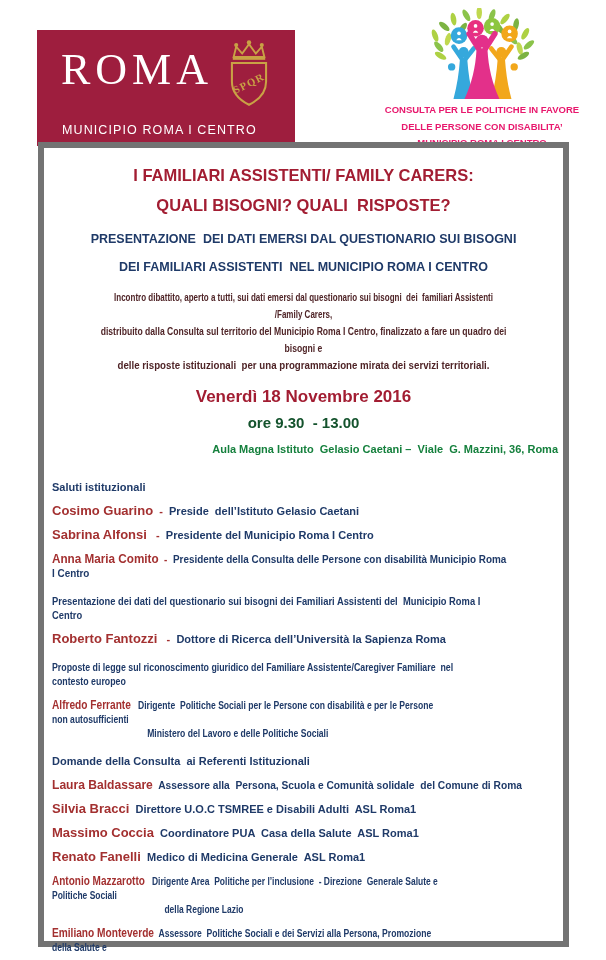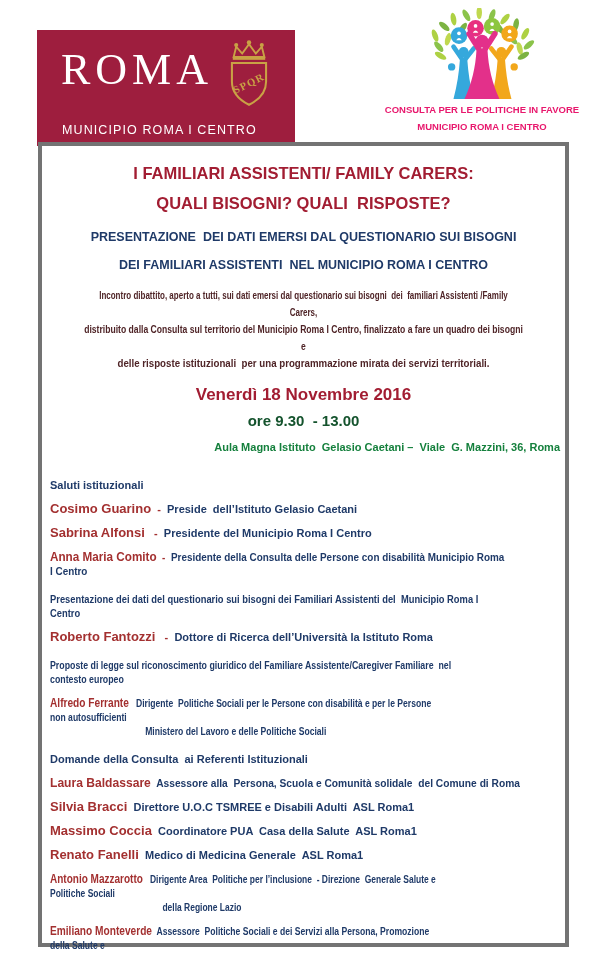--- a/index.html
+++ b/index.html
@@ -10,21 +10,21 @@
   .roma-word{position:absolute;left:24px;top:14px;color:#fff;font-family:"Liberation Serif",serif;font-size:44px;letter-spacing:5px;font-weight:400;}
   .crest{position:absolute;right:20px;top:9px;}
   .roma-sub{position:absolute;left:25px;bottom:9px;color:#fff;font-size:12.5px;letter-spacing:1.1px;}
 
   
   .consulta{position:absolute;left:374px;top:8px;width:216px;text-align:center;}
   .consulta svg{display:block;margin:0 auto;}
   .consulta-caption{color:#e8186d;font-weight:bold;font-size:9.5px;line-height:12.5px;white-space:pre-wrap;margin-top:4px;}
 
   
-  .frame{position:absolute;left:38px;top:142px;width:531px;height:805px;border:4px solid #737373;box-sizing:border-box;padding:12px 5px 0 5px;}
+  .frame{position:absolute;left:38px;top:142px;width:531px;height:805px;border:6px solid #737373;box-sizing:border-box;padding:12px 5px 0 5px;}
 
   .title-line{color:#a21d32;font-weight:bold;font-size:16.5px;line-height:30px;text-align:center;white-space:pre-wrap;}
   .subtitle-block{margin-top:5px;}
   .subtitle-line{color:#1f3a68;font-weight:bold;font-size:12.5px;line-height:28px;text-align:center;white-space:pre-wrap;}
   .desc{margin-top:8px;}
   .desc-line{color:#4f2427;font-weight:bold;font-size:10px;line-height:17px;text-align:center;white-space:pre-wrap;transform-origin:50% 50%;}
   .d1{transform:scaleX(0.80);} .d2{transform:scaleX(0.86);} .d3{transform:scaleX(0.97);}
 
   .date{color:#a21d32;font-weight:bold;font-size:17px;line-height:22px;text-align:center;margin-top:12px;white-space:pre-wrap;}
   .time{color:#14532d;font-weight:bold;font-size:15px;line-height:16px;text-align:center;margin-top:7px;white-space:pre-wrap;}
@@ -110,20 +110,21 @@
         <path d="M82,56 L90,56 C91,70 93,84 97,99 L75,99 C79,84 81,70 82,56 Z" fill="#f2a71b"></path>
         <circle cx="32" cy="64" r="4" fill="#35a8dc"></circle>
         <circle cx="100" cy="64" r="4" fill="#f2a71b"></circle>
         <path d="M65,50 L51,28" stroke="#e3308a" stroke-width="6" stroke-linecap="round" fill="none"></path>
         <path d="M65,50 L79,28" stroke="#e3308a" stroke-width="6" stroke-linecap="round" fill="none"></path>
         <circle cx="65" cy="36" r="7" fill="#e3308a"></circle>
         <path d="M59,46 L71,46 C72,64 76,82 84,99 L46,99 C54,82 58,64 59,46 Z" fill="#e3308a"></path>
       </g>
     </svg>
     <div class="consulta-caption">CONSULTA PER LE POLITICHE IN FAVORE</div>
+    <div class="consulta-caption">DELLE PERSONE CON DISABILITA’</div>
     <div class="consulta-caption">MUNICIPIO ROMA I CENTRO</div>
   </div>
 
   <div class="frame">
 
     <div class="title-line">I FAMILIARI ASSISTENTI/ FAMILY CARERS:</div>
     <div class="title-line">QUALI BISOGNI? QUALI  RISPOSTE?</div>
 
     <div class="subtitle-block">
       <div class="subtitle-line">PRESENTAZIONE  DEI DATI EMERSI DAL QUESTIONARIO SUI BISOGNI</div>
@@ -145,21 +146,21 @@
 
       <div class="row"><span class="name">Cosimo Guarino</span><span class="sep">  -  </span><span class="role">Preside  dell’Istituto Gelasio Caetani</span></div>
 
       <div class="row"><span class="name">Sabrina Alfonsi</span><span class="sep">   -  </span><span class="role">Presidente del Municipio Roma I Centro</span></div>
 
 
       <div class="row sq90"><span class="name">Anna Maria Comito</span><span class="sep">  -  </span><span class="role">Presidente della Consulta delle Persone con disabilità Municipio Roma I Centro</span></div>
 
       <div class="row heading-row gap-top sq85">Presentazione dei dati del questionario sui bisogni dei Familiari Assistenti del  Municipio Roma I Centro</div>
 
-      <div class="row"><span class="name">Roberto Fantozzi</span><span class="sep">   -  </span><span class="role">Dottore di Ricerca dell’Università la Istituto Roma</span></div>
+      <div class="row"><span class="name">Roberto Fantozzi</span><span class="sep">   -  </span><span class="role">Dottore di Ricerca dell’Università la Sapienza Roma</span></div>
 
       <div class="row heading-row gap-top sq80">Proposte di legge sul riconoscimento giuridico del Familiare Assistente/Caregiver Familiare  nel contesto europeo</div>
 
       <div class="row sq78"><span class="name">Alfredo Ferrante</span><span class="sep">   </span><span class="role">Dirigente  Politiche Sociali per le Persone con disabilità e per le Persone non autosufficienti</span><span class="role2 ind1">Ministero del Lavoro e delle Politiche Sociali</span></div>
 
       <div class="row heading-row gap-top">Domande della Consulta  ai Referenti Istituzionali</div>
 
       <div class="row sq93"><span class="name">Laura Baldassare</span><span class="sep">  </span><span class="role">Assessore alla  Persona, Scuola e Comunità solidale  del Comune di Roma</span></div>
 
       <div class="row"><span class="name">Silvia Bracci</span><span class="sep">  </span><span class="role">Direttore U.O.C TSMREE e Disabili Adulti  ASL Roma1</span></div>

